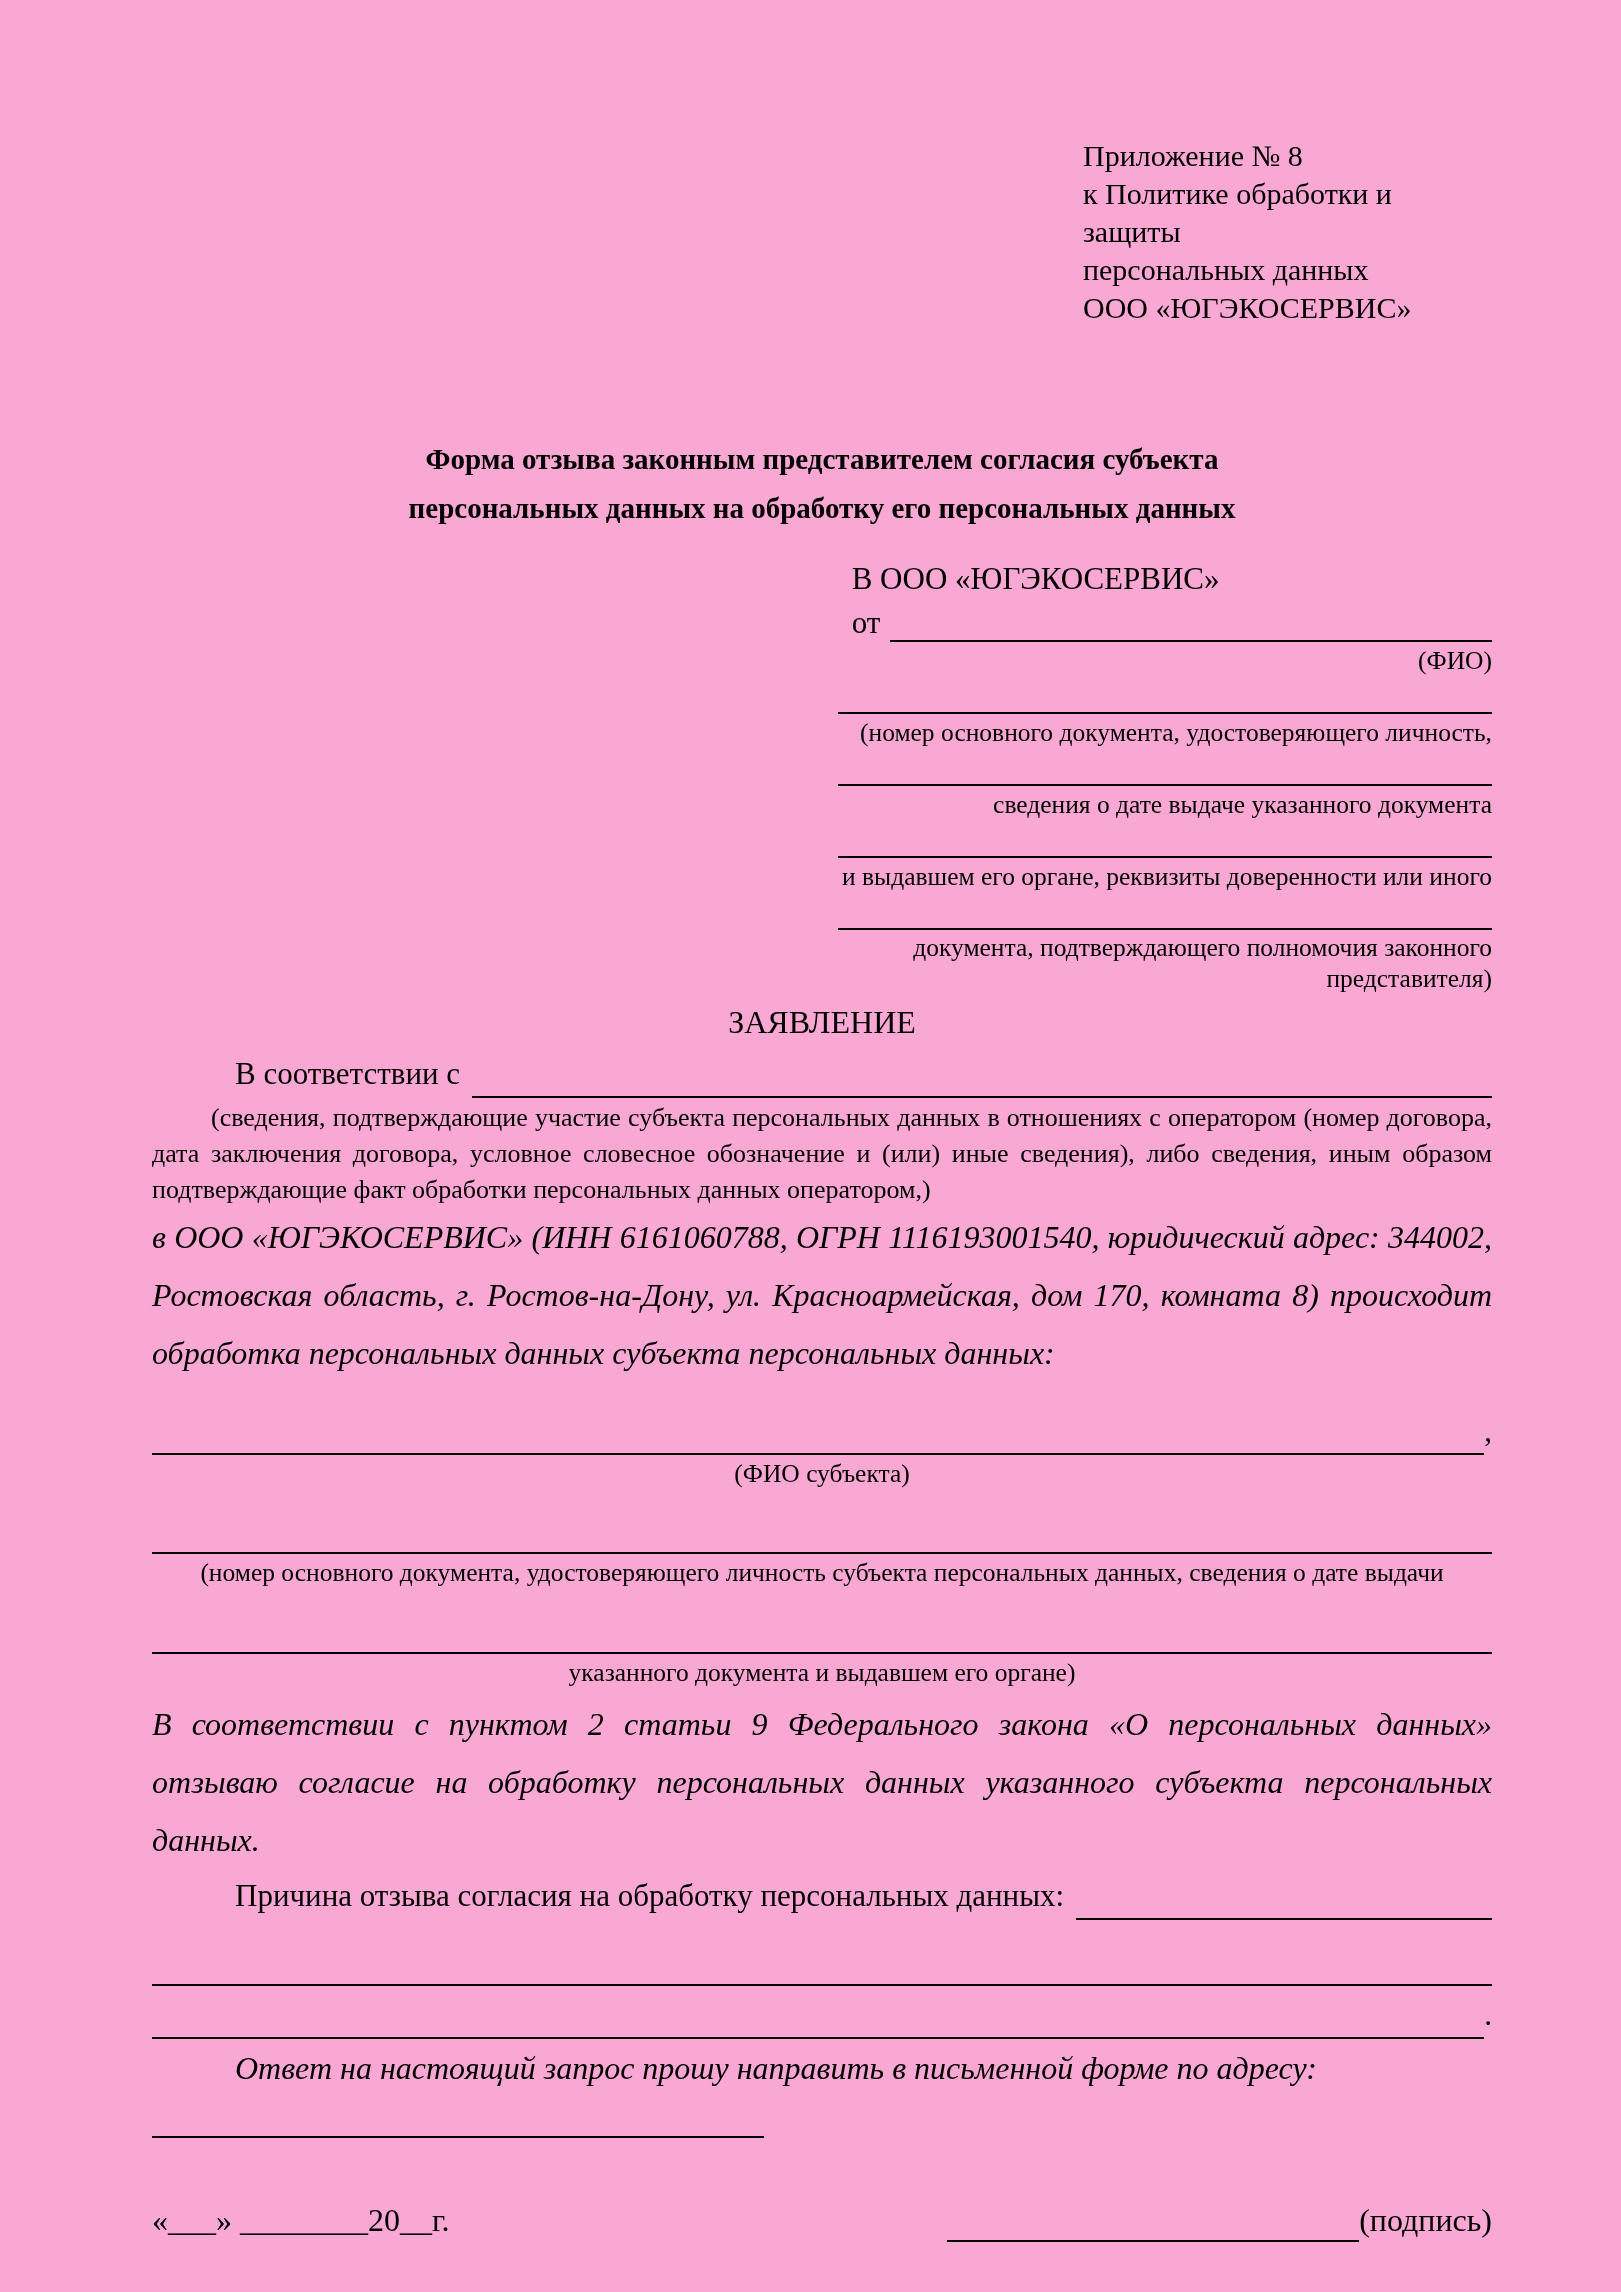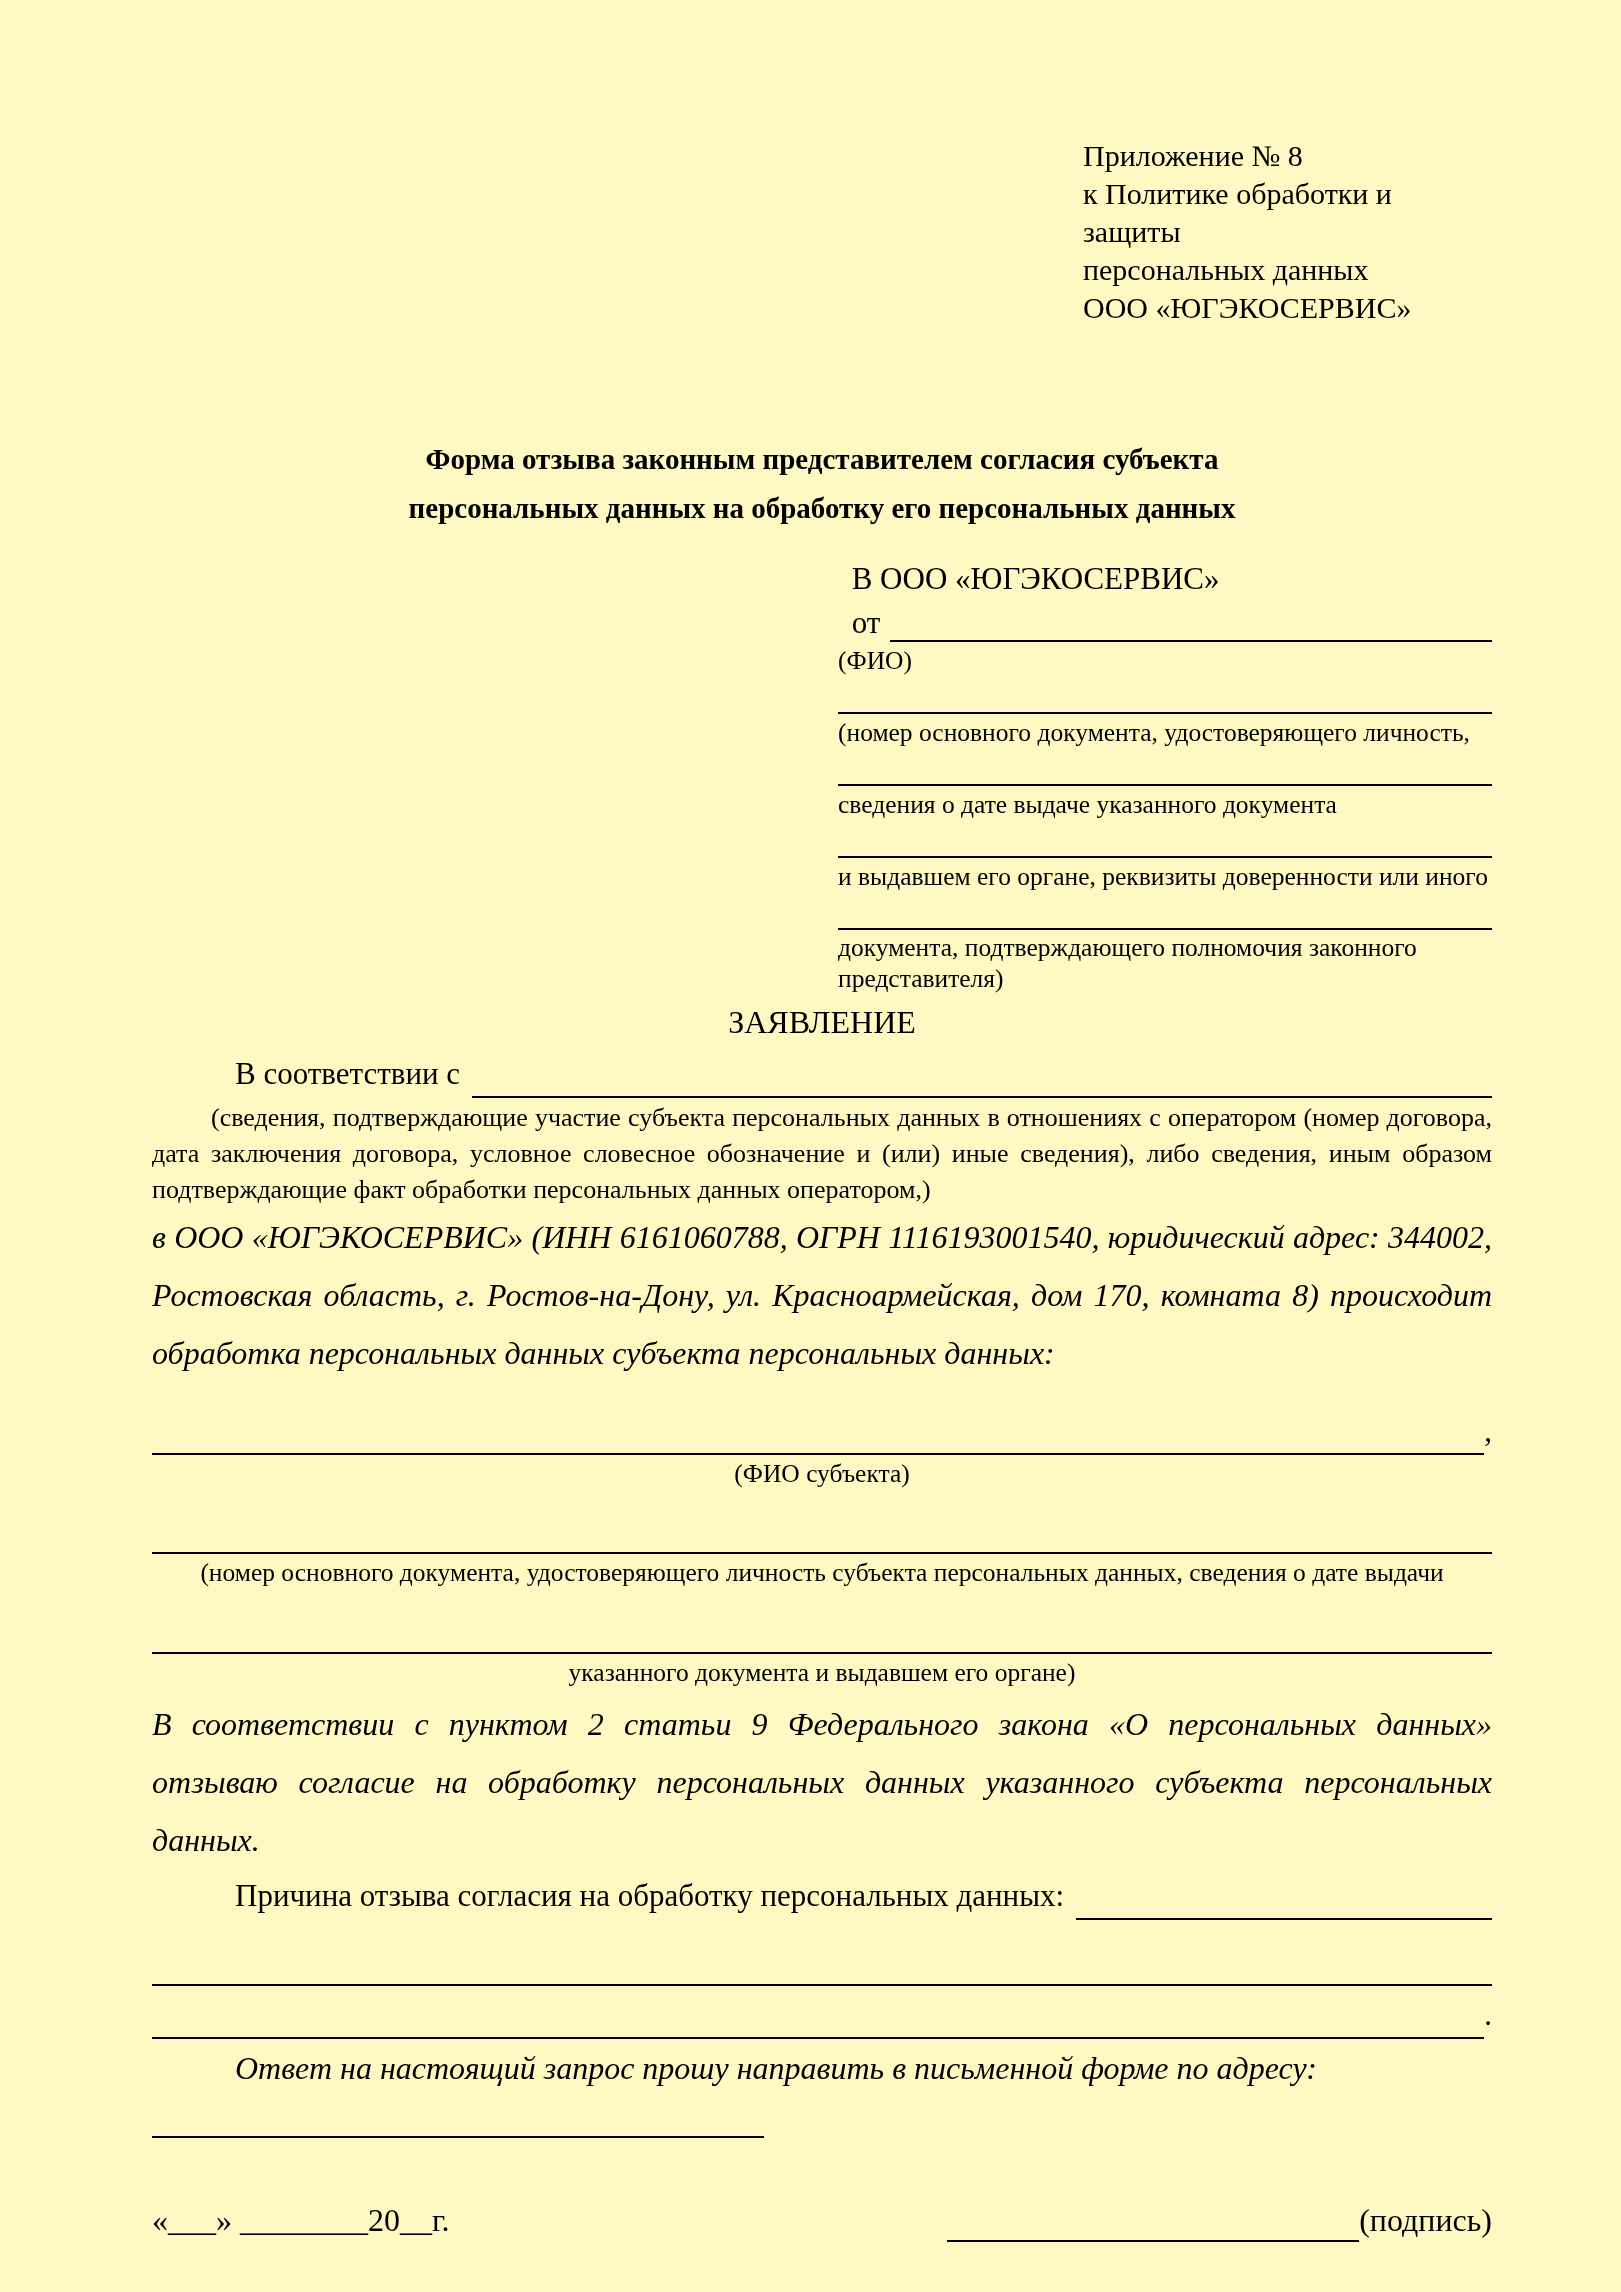--- a/index.html
+++ b/index.html
@@ -2,38 +2,38 @@
 <html><head>
 <meta charset="utf-8">
 <style>
   * { margin: 0; padding: 0; box-sizing: border-box; }
   html, body { background: #808080; }
   .page {
     position: relative;
     width: 1621px;
     height: 2293px;
     margin: 0 auto;
-    background: #fef9c3;
+    background: #f9a8d4;
     color: #000000;
     font-family: "Liberation Serif", "DejaVu Serif", serif;
     padding: 137px 129px 12px 152px;
     overflow: hidden;
   }
   
   .appendix { margin-left: 931px; font-size: 30px; line-height: 38px; }
   
   .title { margin-top: 108px; text-align: center; font-weight: 700; font-size: 29px; line-height: 49px; }
   
   .addressee { width: 654px; margin-left: 686px; margin-top: 25.5px; font-size: 31px; line-height: 39px; }
   .addr-to { padding-left: 13.7px; }
   .addr-from { display: flex; align-items: flex-end; margin-top: 5.9px; }
   .addr-from-label { padding-left: 13.7px; }
   .fill { flex: 1 1 auto; border-bottom: 2.9px solid #000; }
   .addr-from .fill { margin-left: 9.8px; height: 35px; }
-  .cap { font-size: 25.5px; line-height: 31px; text-align: left; padding-top: 2.9px; }
+  .cap { font-size: 25.5px; line-height: 31px; text-align: right; padding-top: 2.9px; }
   .addr-line { height: 32px; border-bottom: 2.9px solid #000; margin-top: 5.9px; }
   
   .heading { text-align: center; font-size: 32px; line-height: 44px; margin-top: 5.9px; }
   .body { font-size: 32px; line-height: 58px; text-align: justify; font-style: italic; }
   .indent { text-indent: 83px; }
   .flexrow { display: flex; align-items: flex-end; font-size: 31px; line-height: 49px; }
   .intro-row { margin-top: 4.9px; }
   .intro-row .lead { margin-left: 83px; white-space: nowrap; }
   .intro-row .fill { margin-left: 11.8px; height: 41px; }
   .small { font-size: 26px; line-height: 36px; text-align: justify; margin-top: 2px; }

